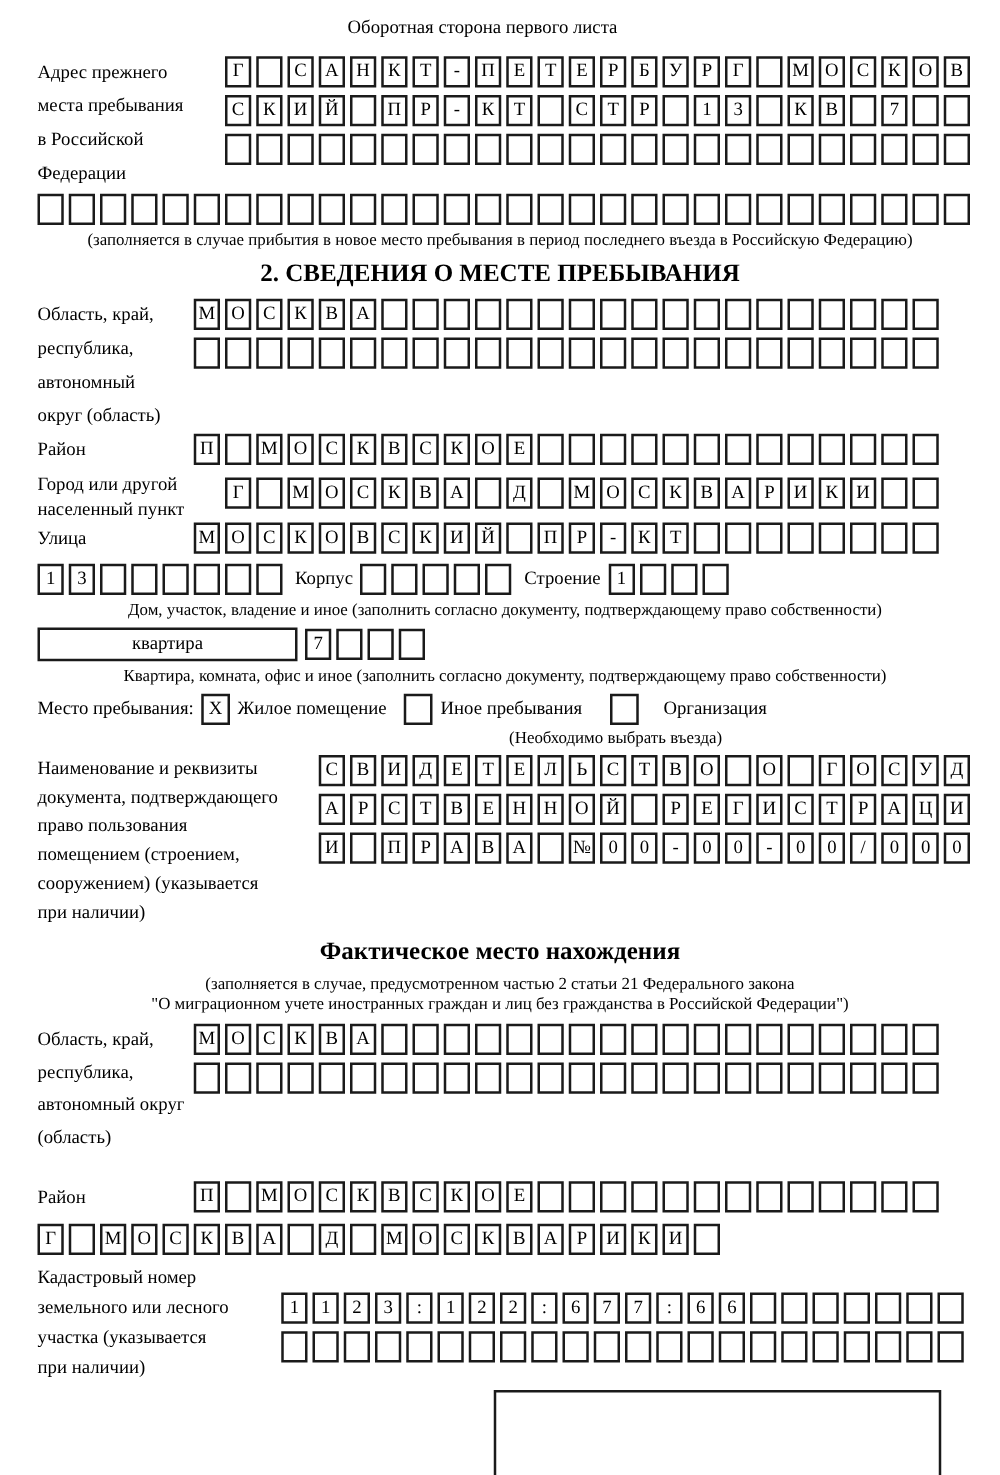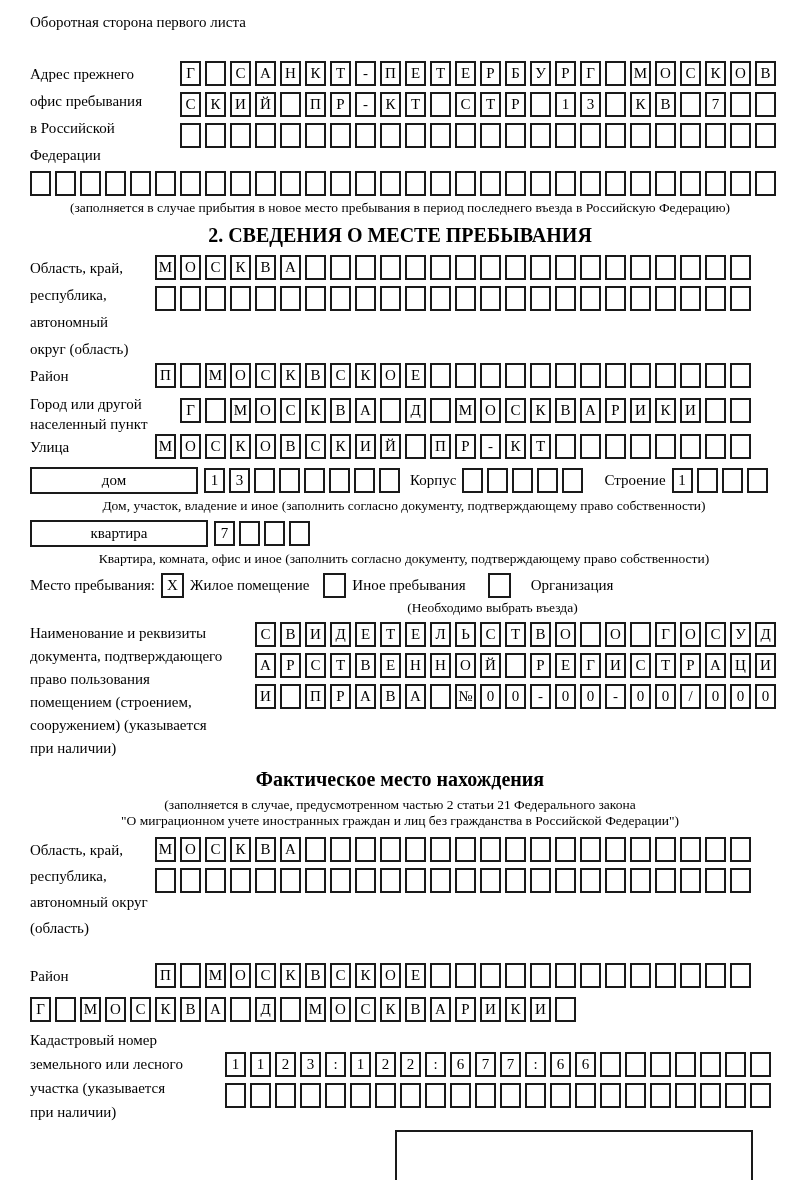--- a/index.html
+++ b/index.html
@@ -1,20 +1,20 @@
 <!DOCTYPE html>
 <html><head>
 <meta charset="utf-8">
 <style>
   * { margin:0; padding:0; box-sizing:border-box; }
   html,body { width:800px; background:#fff; color:#000;
     font-family:"Liberation Serif","DejaVu Serif",serif; }
   body { width:800px; height:1180px; overflow:hidden; padding:14px 30px 0 30px; }
 
-  .hdr-note { text-align:left; font-size:15px; padding-right:28px; margin-bottom:30px; }
+  .hdr-note { text-align:center; font-size:15px; padding-right:28px; margin-bottom:14px; }
 
   .row { display:flex; align-items:flex-start; }
   .lbl { font-size:15px; line-height:27px; white-space:pre-line; flex-shrink:0; }
   .grids { display:flex; flex-direction:column; }
 
   .cells { display:flex; gap:4px; margin-bottom:6px; }
   .cell { width:21px; height:25px; border:2px solid #1a1a1a; flex:0 0 21px;
     display:flex; align-items:center; justify-content:center;
     font-size:15px; line-height:1; }
 
@@ -35,21 +35,21 @@
   .mb2{margin-bottom:2px;} .mb4{margin-bottom:4px;} .mb6{margin-bottom:6px;text-align:center;}
   .mb8{margin-bottom:8px;}
 </style>
 </head>
 <body>
 
 <div class="hdr-note">Оборотная сторона первого листа</div>
 
 <div class="row mb2">
   <div class="lbl" style="flex-basis:150px;">Адрес прежнего
-офис пребывания
+места пребывания
 в Российской
 Федерации</div>
   <div class="grids">
     <div class="cells">
         <span class="cell">Г</span>
         <span class="cell"></span>
         <span class="cell">С</span>
         <span class="cell">А</span>
         <span class="cell">Н</span>
         <span class="cell">К</span>
@@ -307,51 +307,50 @@
       <span class="cell"></span>
       <span class="cell"></span>
       <span class="cell"></span>
       <span class="cell"></span>
       <span class="cell"></span>
       <span class="cell"></span>
     </div>
 </div>
 
 <div class="inline-row mb4">
-  <div class="longbox" style="width:168px;">дом</div>
   <div class="cells" style="margin-bottom:0;">
       <span class="cell">1</span>
       <span class="cell">3</span>
       <span class="cell"></span>
       <span class="cell"></span>
       <span class="cell"></span>
       <span class="cell"></span>
       <span class="cell"></span>
       <span class="cell"></span>
     </div>
   <div class="inline-lbl" style="margin-left:4px;">Корпус</div>
   <div class="cells" style="margin-bottom:0;">
       <span class="cell"></span>
       <span class="cell"></span>
       <span class="cell"></span>
       <span class="cell"></span>
       <span class="cell"></span>
     </div>
-  <div class="inline-lbl" style="margin-left:15px;">Строение</div>
+  <div class="inline-lbl" style="margin-left:4px;">Строение</div>
   <div class="cells" style="margin-bottom:0;">
       <span class="cell">1</span>
       <span class="cell"></span>
       <span class="cell"></span>
       <span class="cell"></span>
     </div>
 </div>
 <div class="note mb6" style="padding-left:8px;">Дом, участок, владение и иное (заполнить согласно документу, подтверждающему право собственности)</div>
 
 <div class="inline-row mb4">
-  <div class="longbox" style="width:178px;">квартира</div>
+  <div class="longbox" style="width:208px;">квартира</div>
   <div class="cells" style="margin-bottom:0;">
       <span class="cell">7</span>
       <span class="cell"></span>
       <span class="cell"></span>
       <span class="cell"></span>
     </div>
 </div>
 <div class="note mb6" style="padding-left:8px;">Квартира, комната, офис и иное (заполнить согласно документу, подтверждающему право собственности)</div>
 
 <div class="inline-row mb2" style="">

